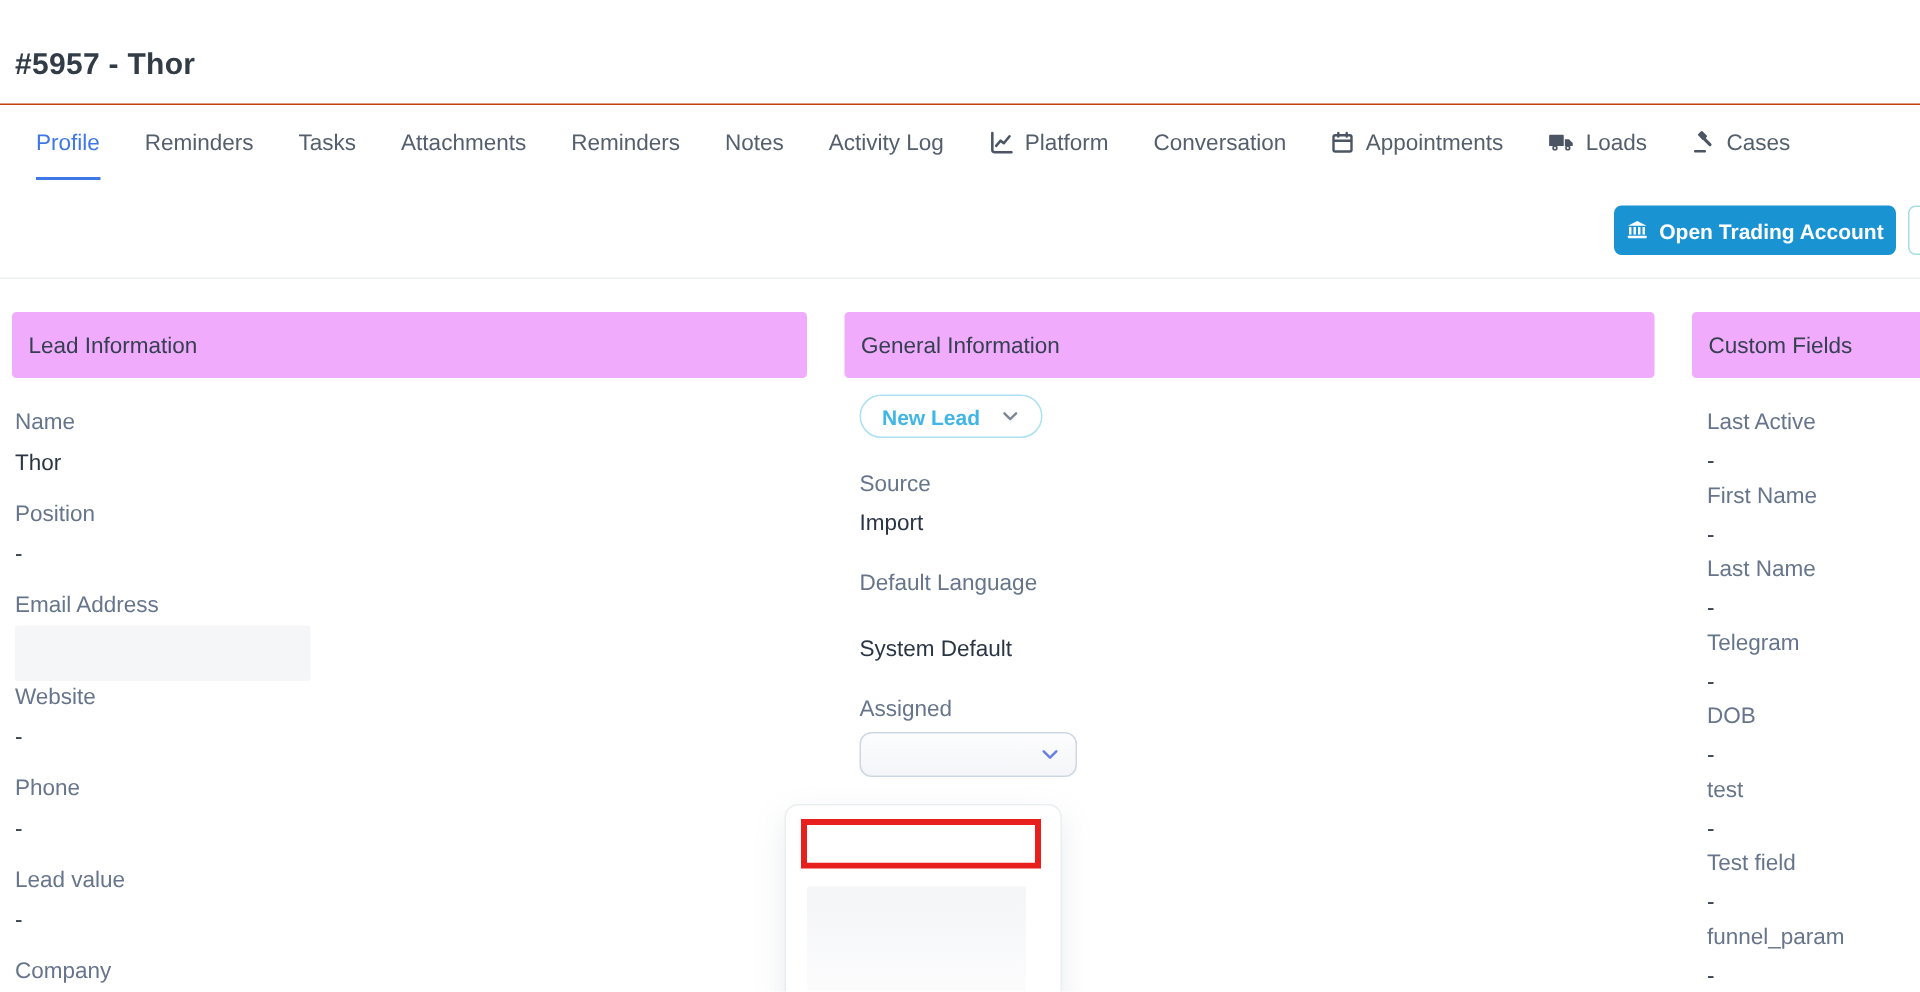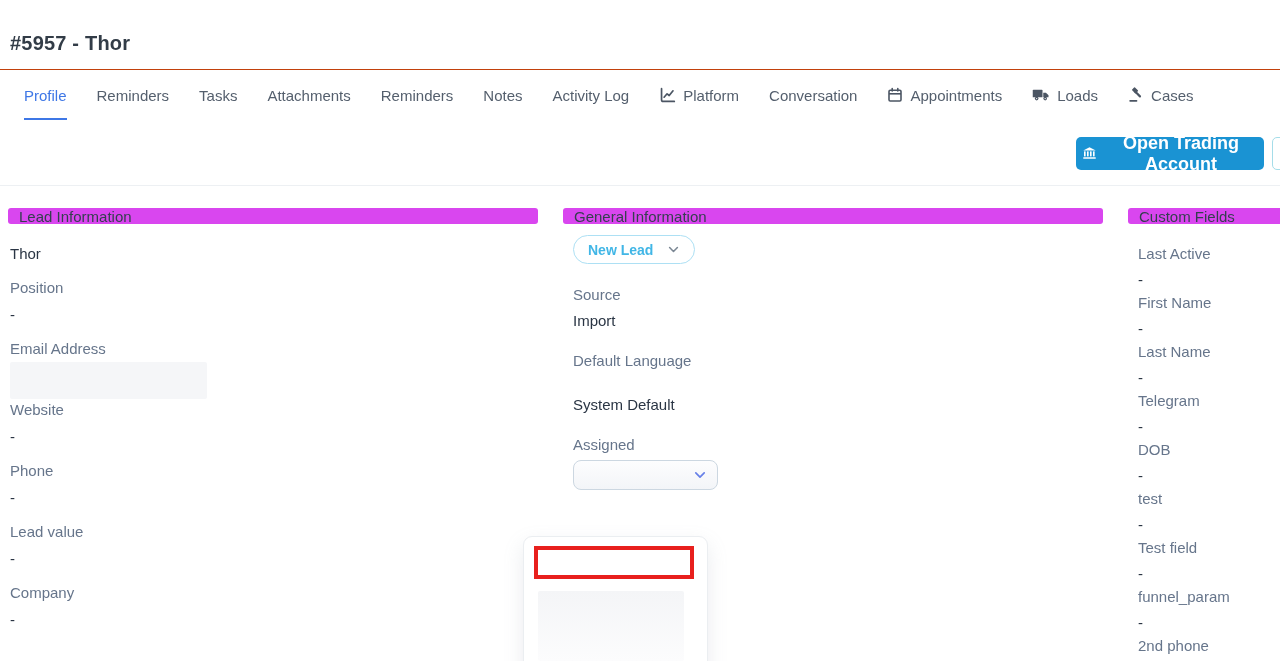--- a/index.html
+++ b/index.html
@@ -12,33 +12,33 @@
   
   .tabbar{position:absolute; left:0; top:69px; width:1280px; height:51px; border-top:1px solid #c2410c;
           display:flex; align-items:stretch; padding-left:24px; gap:30px; box-sizing:border-box;}
   .tab{display:flex; align-items:center; gap:7px; font-size:15px; color:#545f6d; position:relative; cursor:pointer; white-space:nowrap;}
   .tab .ticon{display:flex; align-items:center;}
   .tab.active{color:#3e77e6;}
   .tab.active::after{content:""; position:absolute; left:0; right:0; bottom:0; height:2px; background:#3e77e6;}
 
   
   .btn-primary{position:absolute; left:1076px; top:137px; width:188px; height:33px; background:#1a93d3; border:none;
-               border-radius:5px; color:#fff; font-size:18px; font-weight:700; display:flex; align-items:center;
-               gap:7px; cursor:pointer; font-family:inherit;}
+               border-radius:5px; color:#fff; font-size:14px; font-weight:700; display:flex; align-items:center;
+               justify-content:center; gap:7px; cursor:pointer; font-family:inherit;}
   .btn-ghost{position:absolute; left:1272px; top:137px; width:40px; height:33px; background:#fff;
              border:1px solid #a5dde9; border-radius:5px; cursor:pointer;}
 
   .divider{position:absolute; left:0; top:185px; width:1280px; height:1px; background:#edf0f3;}
 
   
   .col{position:absolute; top:208px;}
   .col-lead{left:8px; width:530px;}
   .col-general{left:563px; width:540px;}
   .col-custom{left:1128px; width:540px;}
-  .section-header{height:16px; background:#d946ef; border-radius:3px; display:flex; align-items:center;
+  .section-header{height:44px; background:#f0abfc; border-radius:3px; display:flex; align-items:center;
                   padding:0 11px; font-size:15px; font-weight:500; color:#343f4f; box-sizing:border-box;}
 
   .fields-lead{margin-left:2px; margin-top:21px;}
   .fields-custom{margin-left:10px; margin-top:21px;}
   .f-label{font-size:15px; line-height:18px; color:#66758b;}
   .f-value{font-size:15px; line-height:18px; color:#2a3544; margin-top:9px;}
   .field{margin-bottom:16px;}
   .cfield{margin-bottom:5px;}
   .cfield .f-value{margin-top:8px;}
   .redacted-box{width:197px; height:37px; background:#f5f6f8; border-radius:2px; margin-top:4px;}
@@ -160,20 +160,21 @@
     <span>Open Trading Account</span>
   </button>
   <button class="btn-ghost"></button>
 
   <div class="divider"></div>
 
   <div class="col col-lead">
     <div class="section-header">Lead Information</div>
     <div class="fields-lead">
       <div class="field">
+        <div class="f-label">Name</div>
         <div class="f-value">Thor</div>
       </div>
       <div class="field">
         <div class="f-label">Position</div>
         <div class="f-value">-</div>
       </div>
       <div class="field field-email">
         <div class="f-label">Email Address</div>
         <div class="redacted-box"></div>
       </div>

